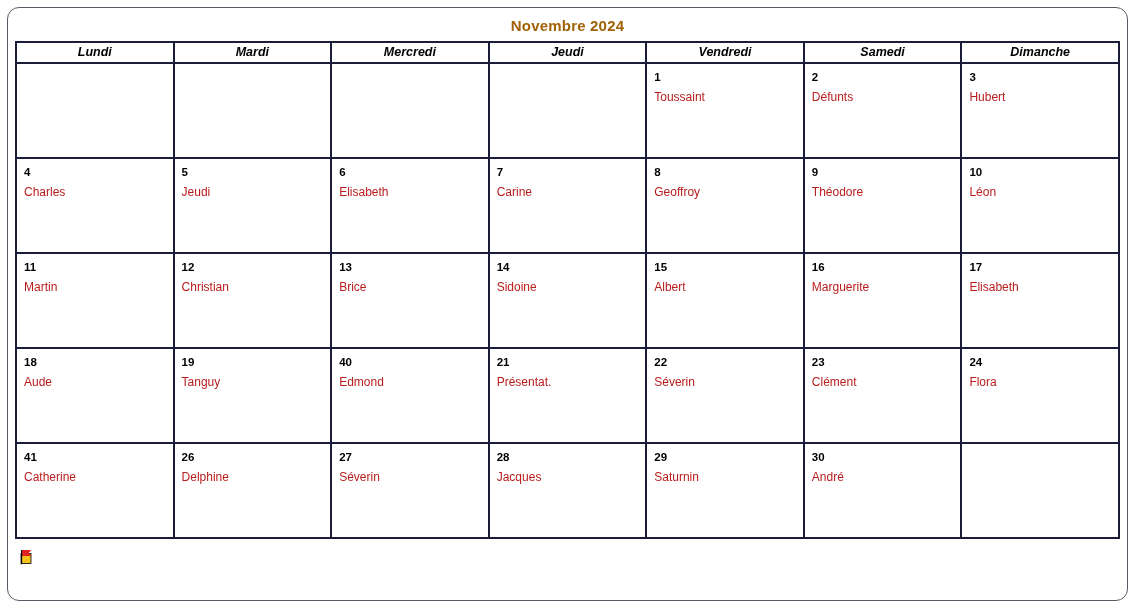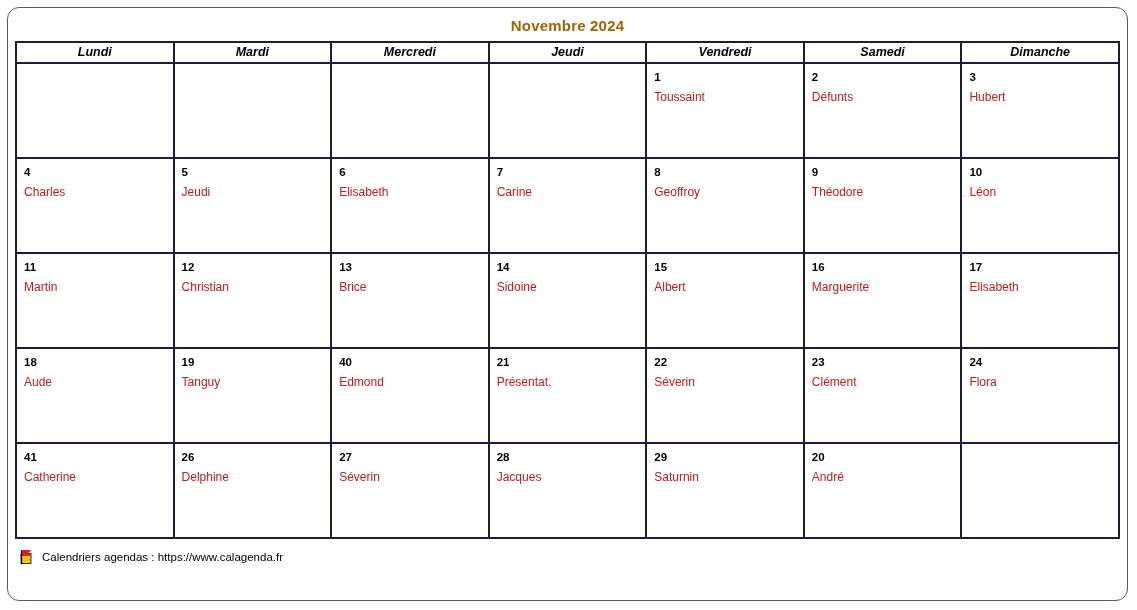--- a/index.html
+++ b/index.html
@@ -347,21 +347,21 @@
             </div>
           </td>
           <td>
             <div class="cell-inner">
               <span class="day-number">29</span>
               <span class="day-name">Saturnin</span>
             </div>
           </td>
           <td>
             <div class="cell-inner">
-              <span class="day-number">20</span>
+              <span class="day-number">30</span>
               <span class="day-name">André</span>
             </div>
           </td>
           <td class="empty-cell">
             <div class="cell-inner">
               <span class="day-number"></span>
               <span class="day-name"></span>
             </div>
           </td>
         </tr>
@@ -369,16 +369,15 @@
       </tbody>
     </table>
   </div>
 
   <div class="calendar-footer">
     <svg class="footer-logo" viewBox="0 0 15 16" aria-hidden="true">
       <rect x="1" y="4.5" width="10" height="10" fill="#f5c21b" stroke="#000000" stroke-width="0.8"></rect>
       <path d="M1.6 1 L11.4 1 L8.6 4 L11.4 7 L1.6 7 Z" fill="#e02020"></path>
       <line x1="1.6" y1="1" x2="1.6" y2="15.2" stroke="#000000" stroke-width="1.1"></line>
     </svg>
-    <span class="footer-text">Calendriers agendas : https://www.calagenda.fr</span>
   </div>
 
 </div>
 
 </body></html>

